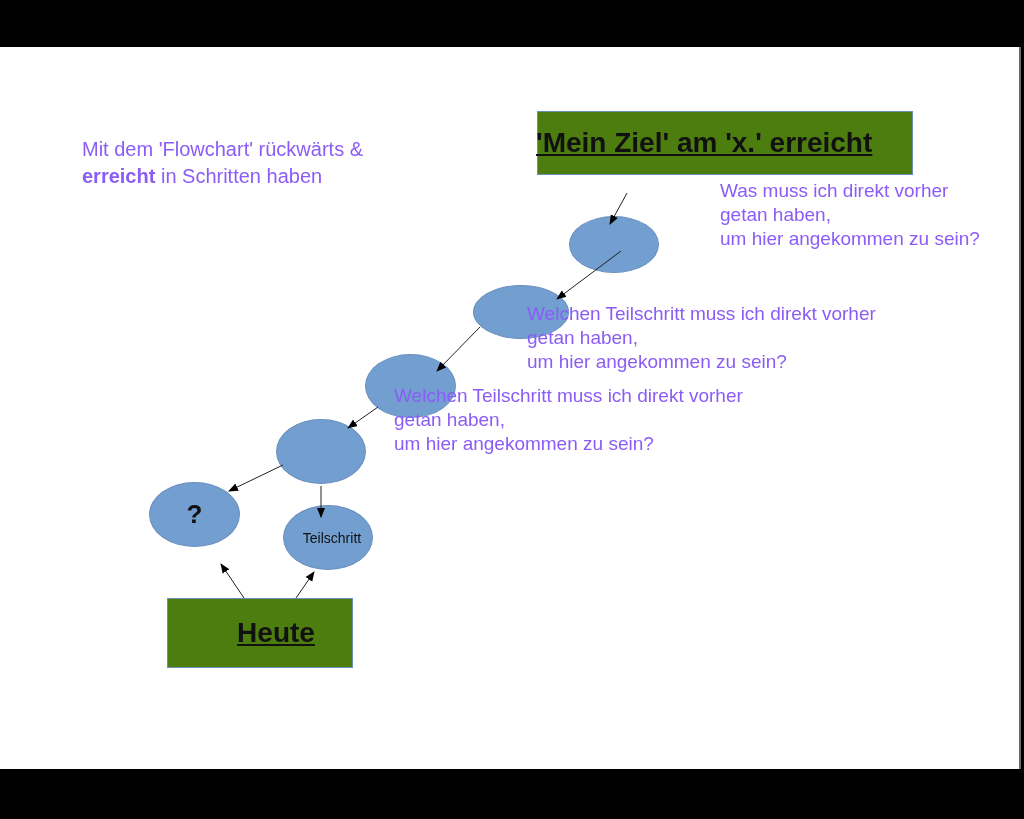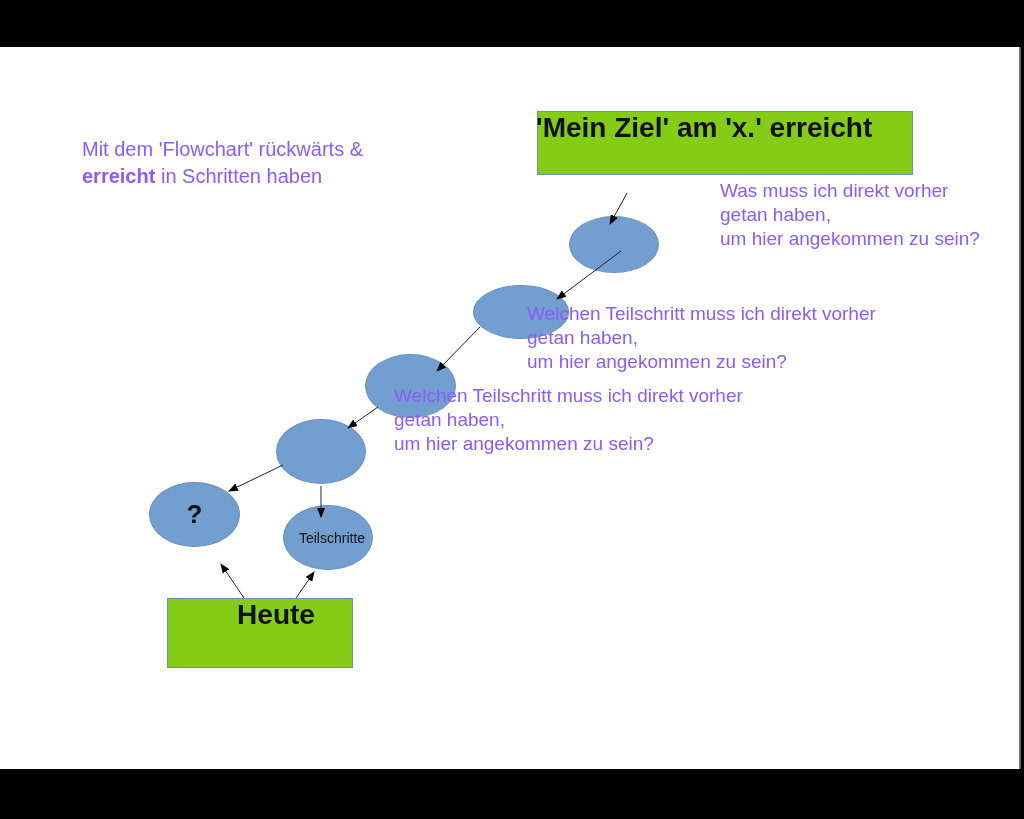--- a/index.html
+++ b/index.html
@@ -10,25 +10,26 @@
       position: relative;
     }
     .slide {
       position: absolute; left: 0; top: 47px;
       width: 1021px; height: 722px;
       background: #ffffff;
       border-right: 2px solid #6a6a6a;
       box-sizing: border-box;
     }
     .rect-node {
-      position: absolute; background: #84cc16;
+      position: absolute; background: #4d7c0f;
       border: 1px solid #6a8fbf;
-      display: flex; justify-content: center;
+      display: flex; align-items: center; justify-content: center;
       box-sizing: border-box; color: #111;
       font-weight: bold;
+      text-decoration: underline;
     }
     .ellipse-node {
       position: absolute; background: #729fcf;
       border: 1px solid #6a8fbf;
       border-radius: 50%;
       box-sizing: border-box;
       display: flex; align-items: center; justify-content: center;
       color: #111;
     }
     .text-block {
@@ -54,21 +55,21 @@
 </div>
 
 <div class="ellipse-node" style="left:569px; top:216px; width:90px; height:57px;"></div>
 <div class="ellipse-node" style="left:473px; top:285px; width:96px; height:54px;"></div>
 <div class="ellipse-node" style="left:365px; top:354px; width:91px; height:64px;"></div>
 <div class="ellipse-node" style="left:276px; top:419px; width:90px; height:65px;"></div>
 <div class="ellipse-node" style="left:149px; top:482px; width:91px; height:65px; font-size:26px; font-weight:bold;">
   <span>?</span>
 </div>
 <div class="ellipse-node" style="left:283px; top:505px; width:90px; height:65px; font-size:14px;">
-  <span style="margin-left:8px;">Teilschritte</span>
+  <span style="margin-left:8px;">Teilschritt</span>
 </div>
 
 <div class="rect-node" style="left:167px; top:598px; width:186px; height:70px; font-size:28px;padding-left:32px;">
   <span>Heute</span>
 </div>
 
 <div class="text-block" style="left:693px; top:179px;margin-left:27px;">
   <span class="line">Was muss ich direkt vorher</span>
   <span class="line">getan haben,</span>
   <span class="line">um hier angekommen zu sein?</span>

